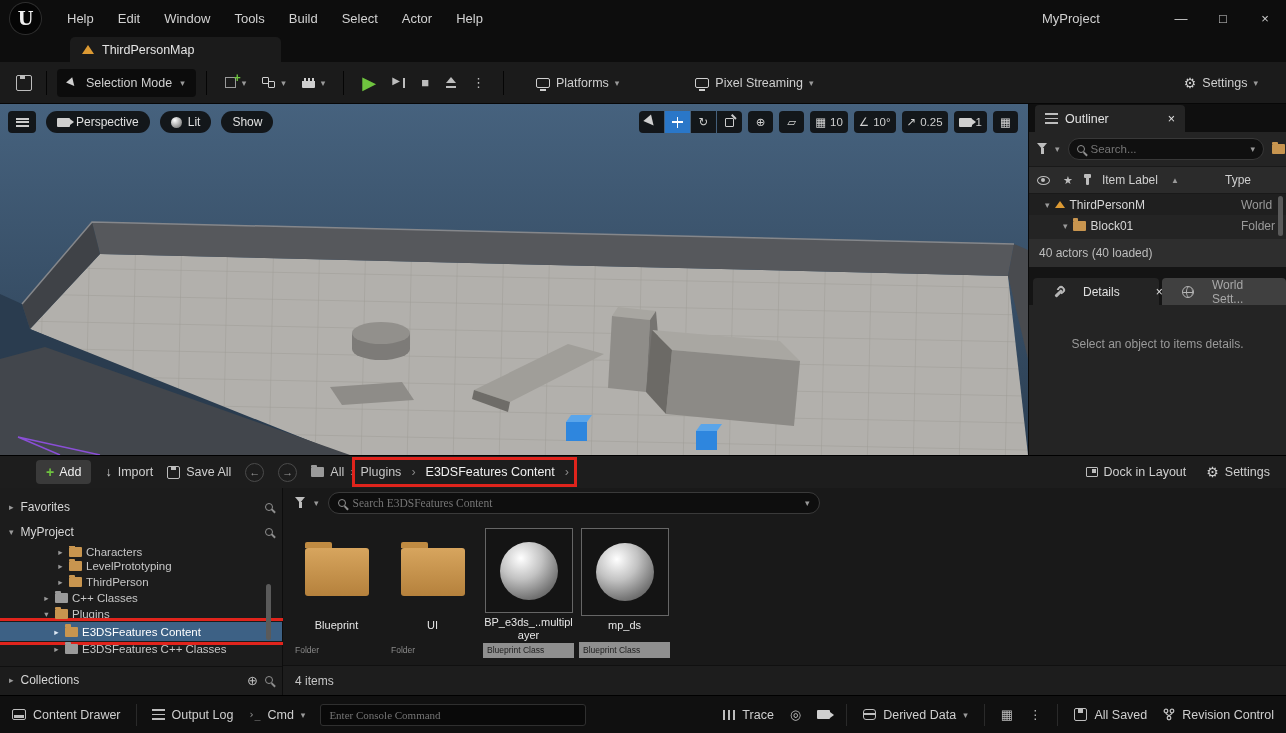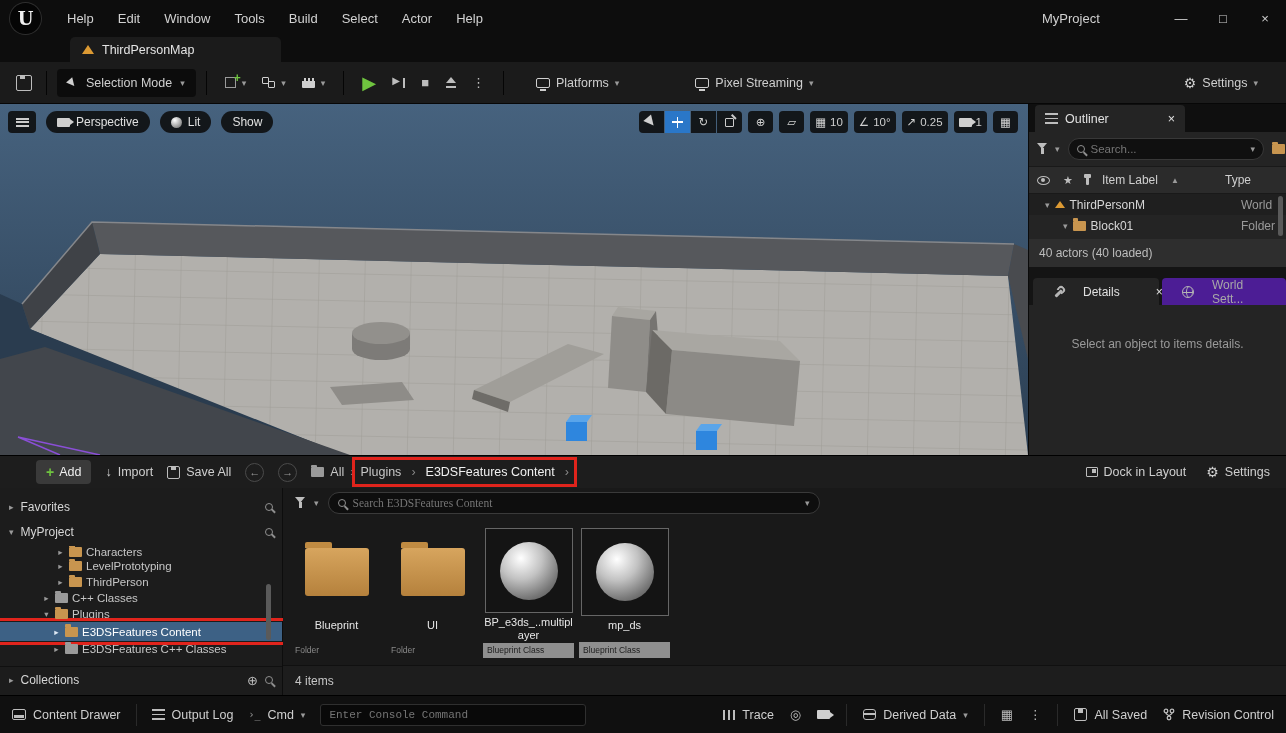--- a/index.html
+++ b/index.html
@@ -57,21 +57,21 @@
 .ol-colhead{height:28px;background:#2b2b2b;border-top:1px solid #191919;border-bottom:1px solid #191919;display:flex;align-items:center;padding:0 8px;gap:13px;font-size:12px;color:#cfcfcf;position:relative}
 .ol-colhead .type-col{position:absolute;left:196px}
 .ol-row{height:21px;display:flex;align-items:center;padding:0 6px;font-size:12px;color:#d6d6d6;position:relative;gap:5px}
 .ol-row:nth-child(odd){background:#1f1f1f}
 .ol-row .type{position:absolute;left:212px;color:#9a9a9a}
 .ol-status{height:28px;background:#2e2e2e;display:flex;align-items:center;padding:0 10px;font-size:12px;color:#bdbdbd;margin-top:3px}
 .rp-gap{height:10px;background:#141414}
 .dt-tabs{height:28px;background:#141414;display:flex;align-items:flex-end}
 .dt-tab{height:27px;display:flex;align-items:center;gap:18px;padding:0 20px;font-size:12px;border-radius:4px 4px 0 0}
 .dt-tab.active{background:#242424;color:#e0e0e0;margin-left:4px;min-width:118px}
-.dt-tab.inactive{background:#4c1d95;color:#a8a8a8;margin-left:3px;min-width:124px}
+.dt-tab.inactive{background:#404040;color:#a8a8a8;margin-left:3px;min-width:124px}
 .dt-body{height:151px;background:#242424;display:flex;justify-content:center;padding-top:32px;font-size:12px;color:#9a9a9a}
 .sb{position:absolute;width:5px;border-radius:3px;background:#5a5a5a}
 
 
 .cbrowser{position:absolute;left:0;top:455px;width:100%;height:240px;background:#1d1d1d;border-top:1px solid #000;z-index:5}
 .cb-header{height:32px;display:flex;align-items:center;padding:0 16px 0 36px;gap:14px;font-size:12.5px;position:relative}
 .add-btn{height:24px;background:#3a3a3a;border-radius:4px;display:flex;align-items:center;gap:5px;padding:0 10px;color:#eee}
 .add-btn .plus{color:#6fc43f;font-weight:bold;font-size:14px;line-height:1}
 .cb-act{display:flex;align-items:center;gap:6px;color:#cfcfcf}
 .nav-circ{width:19px;height:19px;border-radius:50%;border:1px solid #4a4a4a;display:flex;align-items:center;justify-content:center;color:#9a9a9a;font-size:11px}
@@ -108,21 +108,21 @@
 .tstrip{margin-top:auto;width:91px;height:16px;display:flex;align-items:center;padding:0 4px;font-size:8.5px}
 .tile.asset .tstrip{background:#8f8f8f;color:#1d1d1d}
 .tile.folder .tstrip{color:#8a8a8a}
 .cb-footer{position:absolute;left:0;right:0;bottom:0;height:30px;background:#1d1d1d;display:flex;align-items:center;padding:0 12px;font-size:12px;color:#c6c6c6;border-top:1px solid #101010}
 
 
 .statusbar{position:absolute;left:0;top:695px;width:100%;height:38px;background:#101010;border-top:1px solid #000;display:flex;align-items:center;padding:0 12px;gap:15px;font-size:12.5px;color:#cfcfcf;z-index:6}
 .sb-item{display:flex;align-items:center;gap:7px}
 .sb-sep{width:1px;height:22px;background:#2a2a2a}
 .console{width:266px;height:22px;background:#090909;border:1px solid #2f2f2f;border-radius:3px;display:flex;align-items:center;padding:0 8px}
-.console input{flex:1;background:transparent;border:0;outline:0;color:#777;font-family:Liberation Mono, monospace;font-size:11px}
+.console input{flex:1;background:transparent;border:0;outline:0;color:#777;font-family:Liberation Serif, serif;font-size:11px}
 .sb-right{margin-left:auto;display:flex;align-items:center;gap:16px}
 
 
 .ic{display:inline-flex;align-items:center;justify-content:center;flex:none}
 .icon-search{width:8px;height:8px;border:1.5px solid #8f8f8f;border-radius:50%;position:relative;flex:none}
 .icon-search::after{content:"";position:absolute;width:5px;height:1.5px;background:#8f8f8f;transform:rotate(45deg);right:-4px;bottom:-2px}
 .icon-save{width:13px;height:13px;border:1.5px solid #bdbdbd;border-radius:2px;position:relative;flex:none}
 .icon-save::before{content:"";position:absolute;top:-0.5px;left:3px;width:5px;height:4px;background:#bdbdbd}
 .icon-save.lg{width:16px;height:16px}
 .icon-burger{width:13px;height:9px;border-top:2px solid #ccc;border-bottom:2px solid #ccc;position:relative;flex:none}

